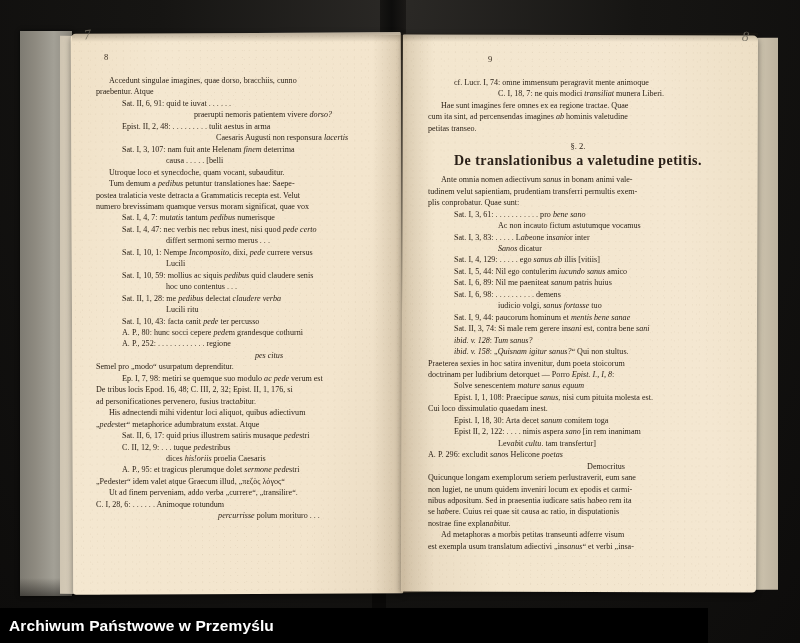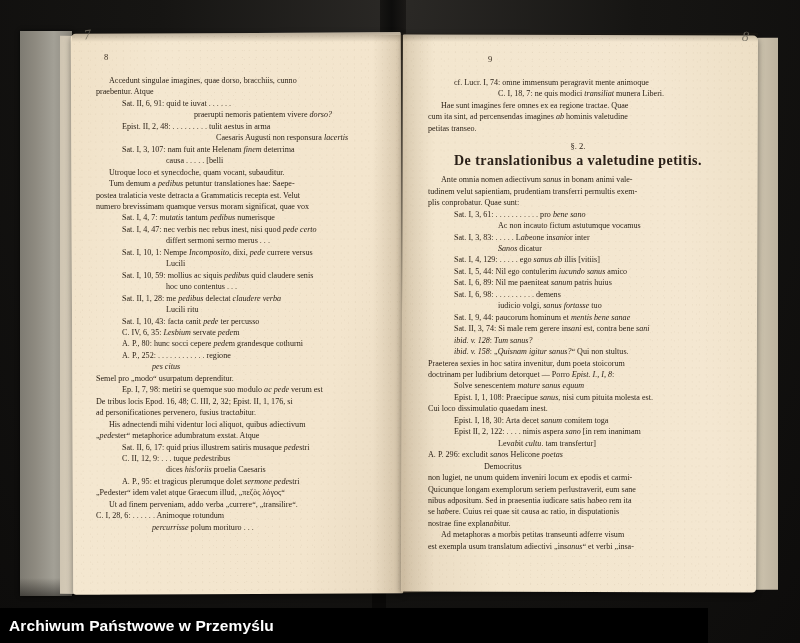--- a/index.html
+++ b/index.html
@@ -104,21 +104,21 @@
   }
   .folio-left{ text-align:left; padding-left:8px; }
   .folio-right{ text-align:left; padding-left:60px; }
 
   .txt{ font-size:8.1px; line-height:11.45px; color:#2d2319; }
   .txt p{ margin:0; }
   .ind{ text-indent:13px; }
   .q{ padding-left:26px; text-indent:0; }
   .q2{ padding-left:70px; text-indent:0; }
   .q3{ padding-left:98px; text-indent:0; }
-  .q4{ padding-left:56px; text-indent:0; }
+  .q4{ padding-left:56px; text-indent:0;text-align:center; }
   .q5{ padding-left:120px; text-indent:0; }
   .it{ font-style:italic; }
   .sec{ text-align:center; margin:7px 0 2px 0; font-size:8.6px; }
   .sechead{
     text-align:center;margin:0 0 5px 0;
     font-size:14px;font-weight:bold;letter-spacing:.45px;
   }
 
   
   .pencil{
@@ -187,21 +187,20 @@
         <p class="q">Sat. I, 4, 7: <span class="it">mutatis</span> tantum <span class="it">pedibus</span> numerisque</p>
         <p class="q">Sat. I, 4, 47: nec verbis nec rebus inest, nisi quod <span class="it">pede certo</span></p>
         <p class="q2">differt sermoni sermo merus . . .</p>
         <p class="q">Sat. I, 10, 1: Nempe <span class="it">Incomposito</span>, dixi, <span class="it">pede</span> currere versus</p>
         <p class="q2">Lucili</p>
         <p class="q">Sat. I, 10, 59: mollius ac siquis <span class="it">pedibus</span> quid claudere senis</p>
         <p class="q2">hoc uno contentus . . .</p>
         <p class="q">Sat. II, 1, 28: me <span class="it">pedibus</span> delectat <span class="it">claudere verba</span></p>
         <p class="q2">Lucili ritu</p>
         <p class="q">Sat. I, 10, 43: facta canit <span class="it">pede</span> ter percusso</p>
-        <p class="q">C. IV, 6, 35: <span class="it">Lesbium</span> servate <span class="it">pede</span>m</p>
         <p class="q">A. P., 80: hunc socci cepere <span class="it">pede</span>m grandesque cothurni</p>
         <p class="q">A. P., 252: . . . . . . . . . . . .  regione</p>
         <p class="q4"><span class="it">pes citus</span></p>
         <p>Semel pro „modo“ usurpatum deprenditur.</p>
         <p class="q">Ep. I, 7, 98: metiri se quemque suo modulo <span class="it">ac pede</span> verum est</p>
         <p>De tribus locis Epod. 16, 48;  C. III, 2, 32; Epist. II, 1, 176, si</p>
         <p>ad personificationes pervenero, fusius tract<span class="it">ab</span>itur.</p>
         <p class="ind">His adnectendi mihi videntur loci aliquot, quibus adiectivum</p>
         <p>„<span class="it">pede</span>ster“ metaphorice adumbratum exstat. Atque</p>
         <p class="q">Sat. II, 6, 17: quid prius illustrem satiris musaque <span class="it">pede</span>stri</p>
@@ -246,22 +245,22 @@
         <p>Praeterea sexies in hoc satira invenitur, dum poeta stoicorum</p>
         <p>doctrinam per ludibrium detorquet — Porro <span class="it">Epist. I., I, 8</span>:</p>
         <p class="q">Solve senescentem <span class="it">mature</span> <span class="it">sanus</span> <span class="it">equum</span></p>
         <p class="q">Epist. I, 1, 108: Praecipue <span class="it">sanus</span>, nisi cum pituita molesta est.</p>
         <p>Cui loco dissimulatio quaedam inest.</p>
         <p class="q">Epist. I, 18, 30: Arta decet <span class="it">sanum</span> comitem toga</p>
         <p class="q">Epist II, 2, 122: . . . . nimis aspera <span class="it">sano</span> [in rem inanimam</p>
         <p class="q2">Lev<span class="it">ab</span>it <span class="it">cultu</span>.              tam transfertur]</p>
         <p>A. P. 296: excludit <span class="it">sano</span>s Helicone <span class="it">poetas</span></p>
         <p class="q4">Democritus</p>
+        <p>Quicunque longam exemplorum seriem perlustraverit, eum sane</p>
         <p>non lugiet, ne unum quidem inveniri locum ex epodis et carmi-</p>
-        <p>Quicunque longam exemplorum seriem perlustraverit, eum sane</p>
         <p>nibus adpositum. Sed in praesentia iudicare satis h<span class="it">ab</span>eo rem ita</p>
         <p>se h<span class="it">ab</span>ere. Cuius rei quae  sit  causa  ac  ratio,  in  disputationis</p>
         <p>nostrae fine explan<span class="it">ab</span>itur.</p>
         <p class="ind">Ad metaphoras a morbis petitas transeunti adferre visum</p>
         <p>est exempla usum translatum adiectivi „in<span class="it">sanus</span>“ et verbi „insa-</p>
       </div>
   </div>
 
   <div class="watermark">
     <span>Archiwum Państwowe w Przemyślu</span>

